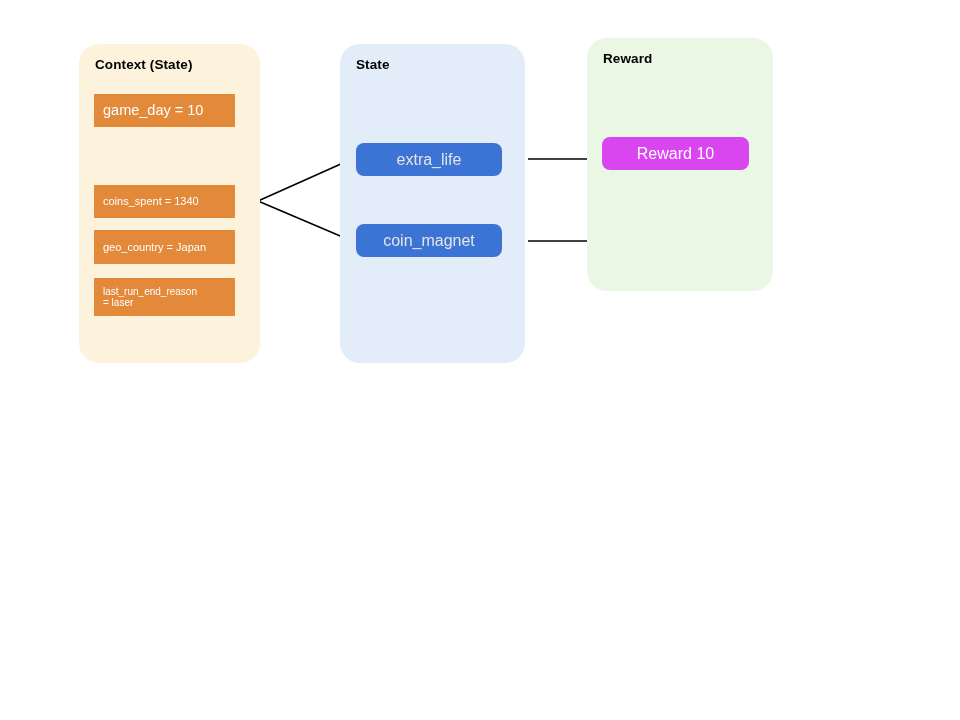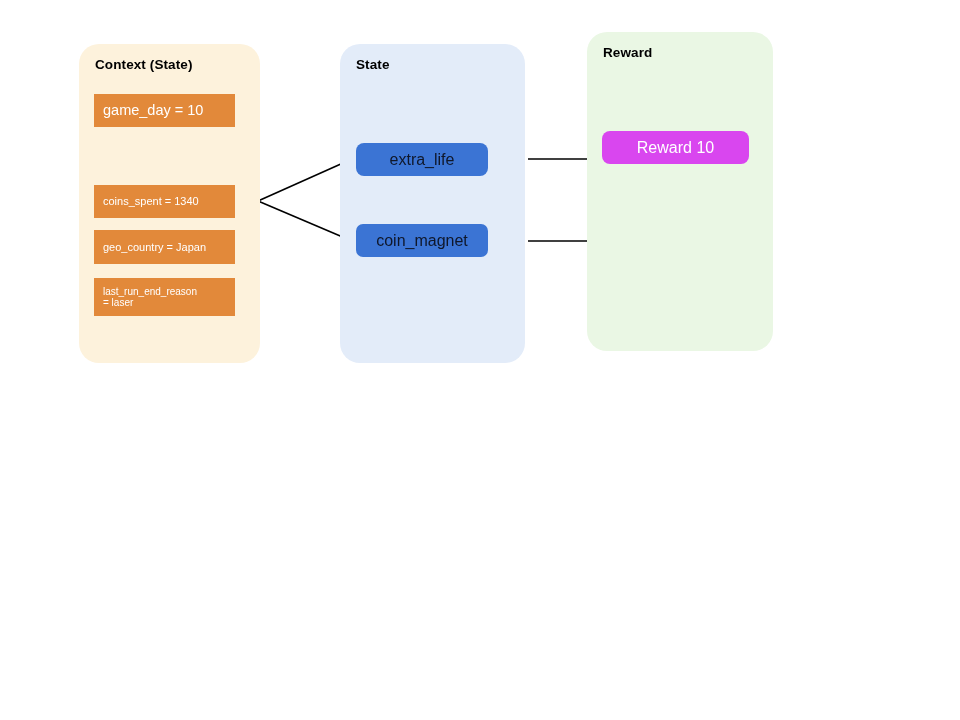--- a/index.html
+++ b/index.html
@@ -55,23 +55,23 @@
   }
   #panel-action {
     left: 340px;
     top: 44px;
     width: 185px;
     height: 319px;
     background: #E3ECF9;
   }
   #panel-reward {
     left: 587px;
-    top: 32px;
+    top: 38px;
     width: 186px;
-    height: 319px;
+    height: 253px;
     background: #EAF7E4;
   }
 
   
   .ctx-chip {
     position: absolute;
     left: 15px;
     width: 141px;
     background: #E2893A;
     color: #FFFFFF;
@@ -96,33 +96,33 @@
   .ctx-chip.c2 .chip-text { font-size: 11px; }
   .ctx-chip.c3 { top: 186px; height: 34px; }
   .ctx-chip.c3 .chip-text { font-size: 11px; }
   .ctx-chip.c4 { top: 234px; height: 38px; align-items: center; }
   .ctx-chip.c4 .chip-text { font-size: 10px; }
 
   
   .act-btn {
     position: absolute;
     left: 16px;
-    width: 132px;
+    width: 146px;
     height: 33px;
     background: #3B74D4;
-    color: #0f172a;
+    color: #e5e5e5;
     border-radius: 8px;
     display: flex;
     align-items: center;
     justify-content: center;
     font-size: 16px;
     box-sizing: border-box;
   }
   .act-btn.a0 { top: 99px; }
-  .act-btn.a1 { top: 180px; border-radius: 7px; }
+  .act-btn.a1 { top: 180px; }
 
   
   .rw-btn {
     position: absolute;
     background: #d946ef;
     color: #FFFFFF;
     border-radius: 8px;
     display: flex;
     align-items: center;
     justify-content: center;

